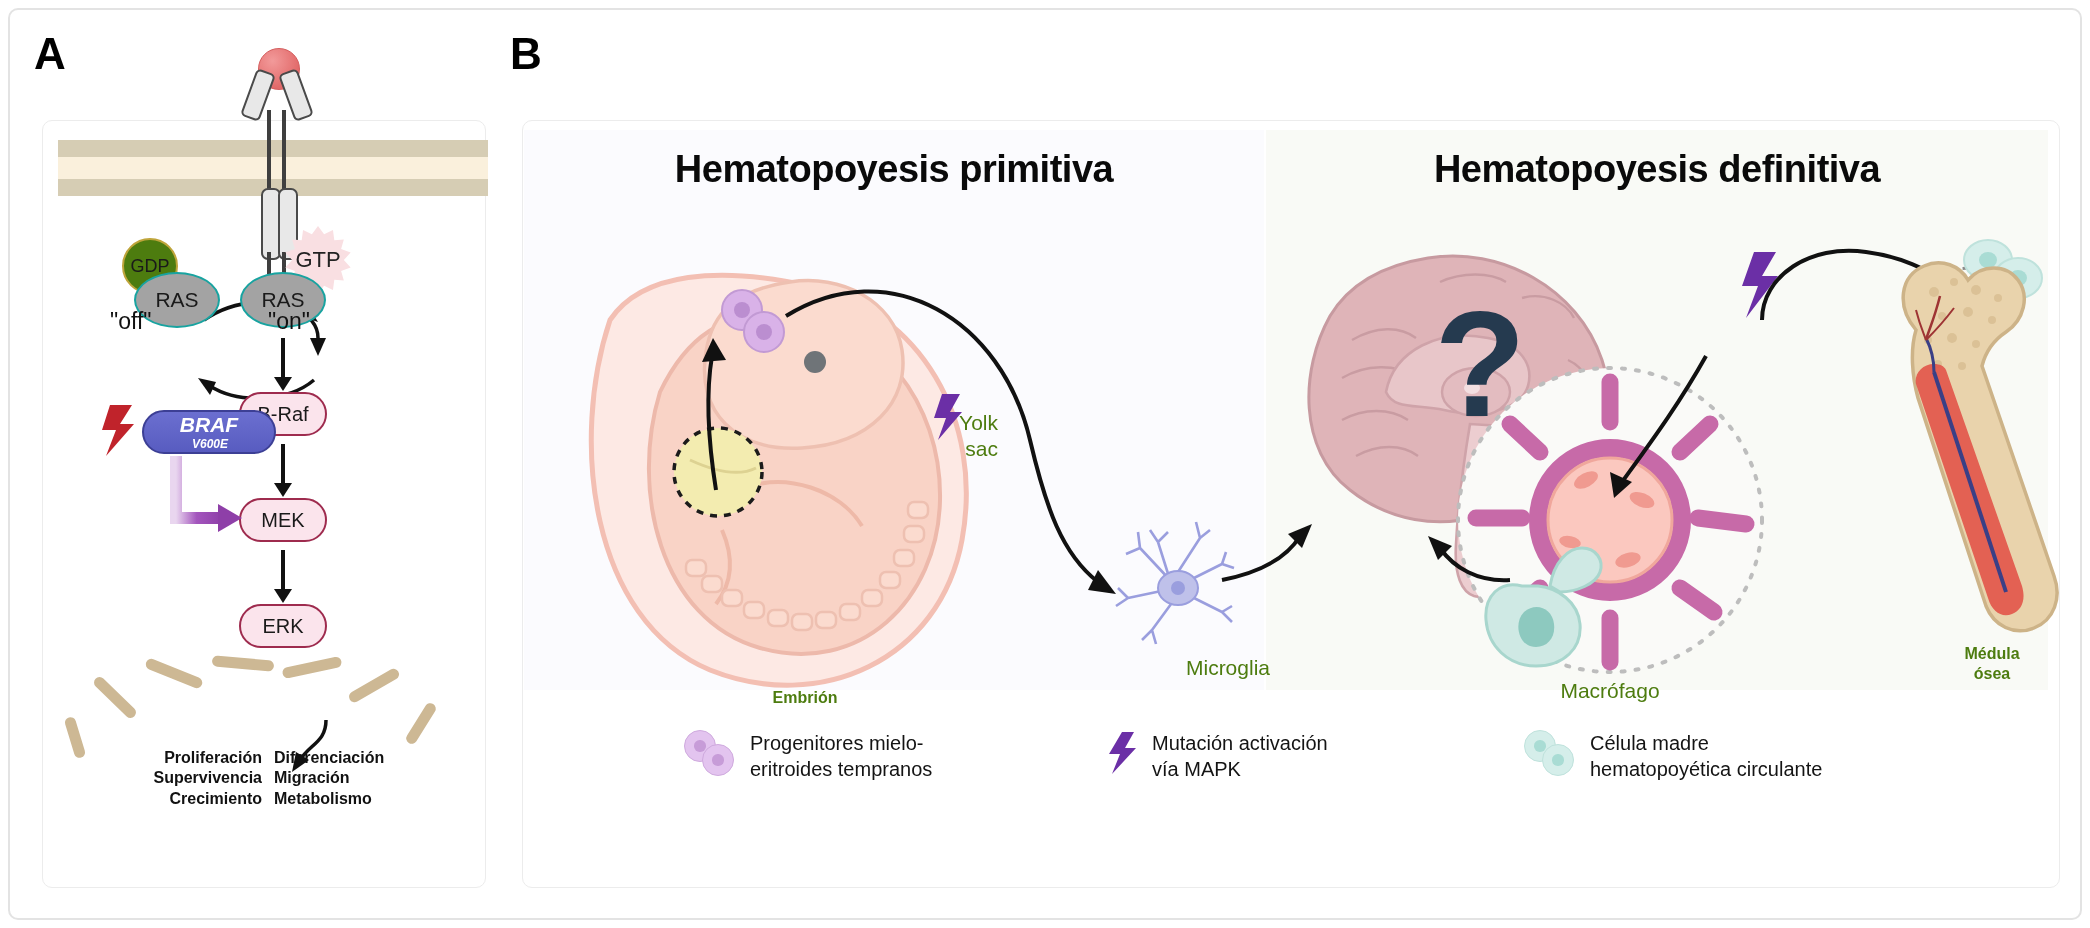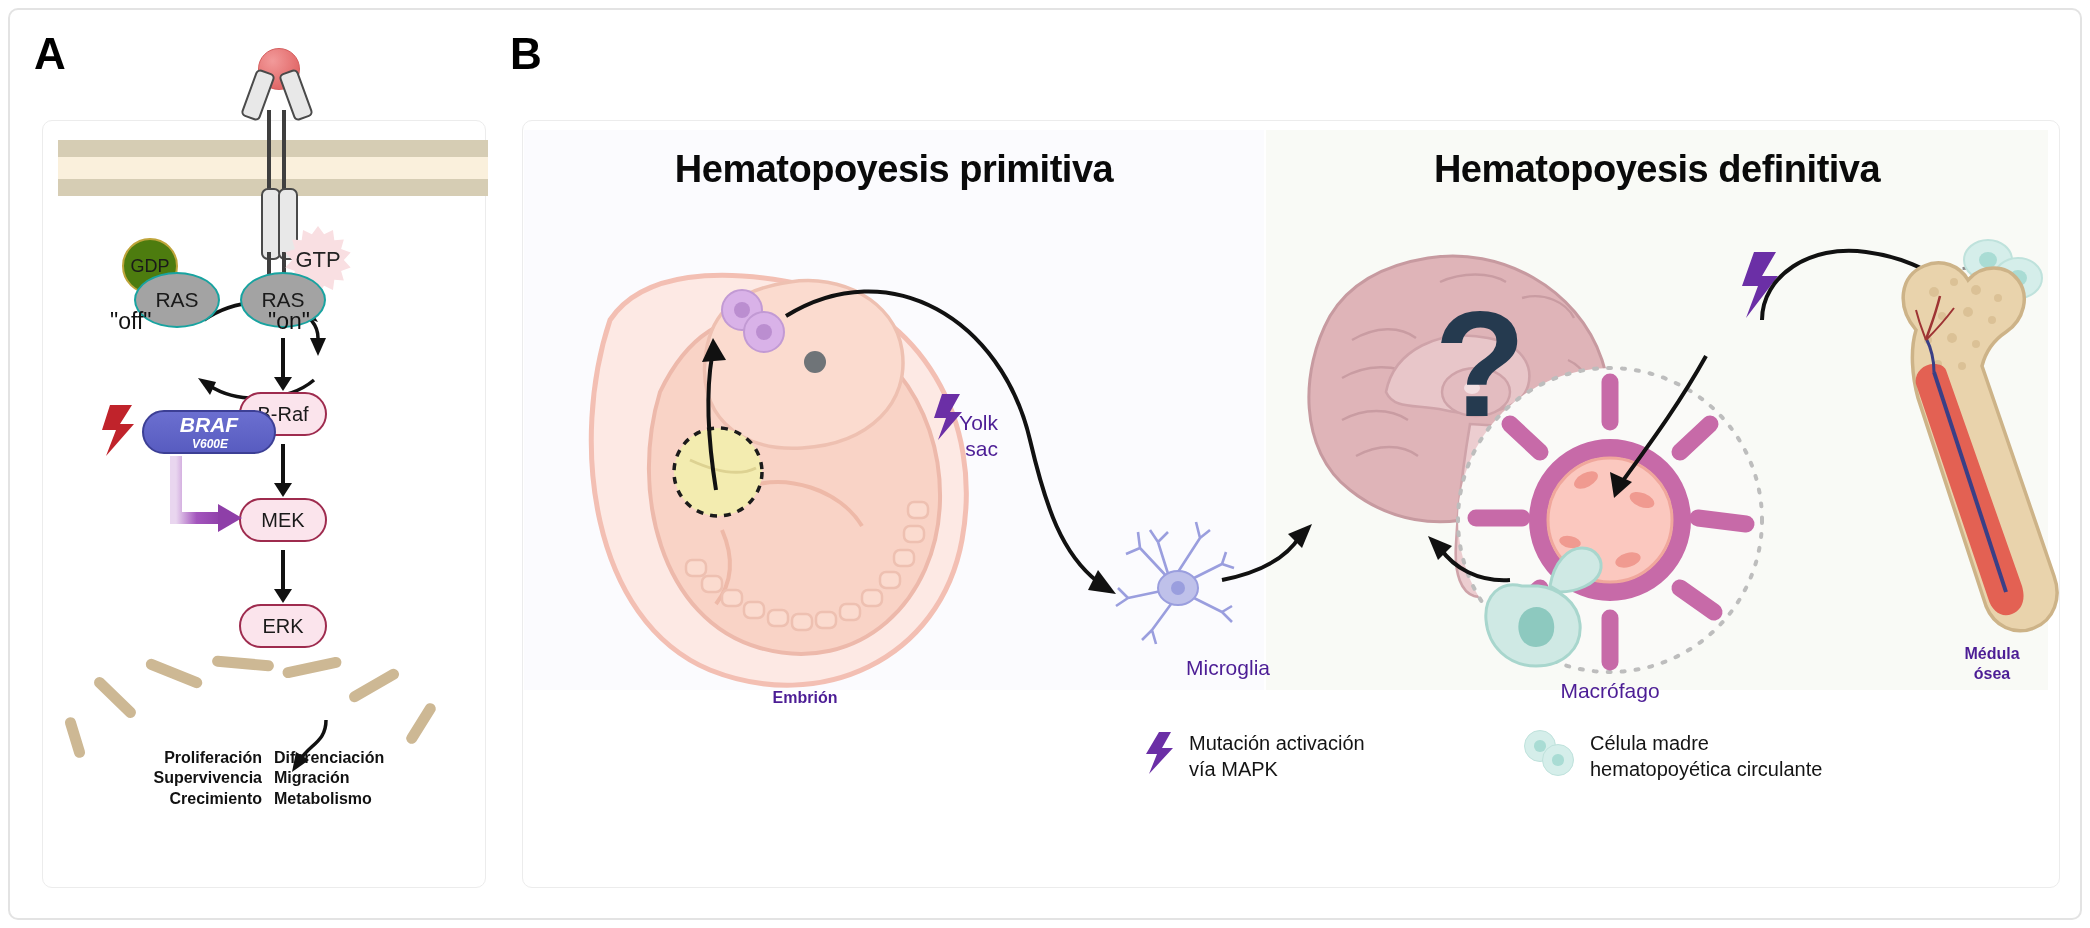--- a/index.html
+++ b/index.html
@@ -91,21 +91,21 @@
     position:absolute;left:12px;top:100px;width:1538px;height:768px;
     border:1px solid #ececec;border-radius:10px;background:#fff;box-sizing:border-box;
   }
   .half{position:absolute;top:110px;height:560px;}
   .half.left{left:14px;width:740px;background:#fbfbfe;}
   .half.right{left:756px;width:782px;background:#f9faf6;}
   .half-title{
     position:absolute;top:18px;width:100%;text-align:center;
     font-weight:bold;font-size:38px;color:#0a0a0a;letter-spacing:-0.5px;
   }
-  .b-label{position:absolute;font-size:21px;color:#4c1d95;line-height:1.22;}
+  .b-label{position:absolute;font-size:21px;color:#4d7c0f;line-height:1.22;}
   .b-label.bold{font-weight:bold;font-size:16px;}
   .b-label.center{text-align:center;}
 
   .legend{position:absolute;left:14px;top:700px;width:1524px;height:110px;}
   .legend-item{position:absolute;display:flex;align-items:flex-start;gap:14px;}
   .legend-text{font-size:20px;color:#141414;line-height:1.3;white-space:pre-line;}
 
   .cellpair{position:relative;width:52px;height:44px;flex:0 0 52px;}
   .cellpair .c{position:absolute;border-radius:50%;}
   .cellpair .c::after{content:"";position:absolute;left:31%;top:31%;width:38%;height:38%;border-radius:50%;}
@@ -399,22 +399,30 @@
       <path d="M 1424 352 L 1496 572" stroke="#3a3f86" stroke-width="4" fill="none"></path>
       <path d="M 1416 318 C 1422 330, 1424 342, 1424 352" stroke="#3a3f86" stroke-width="3" fill="none"></path>
       <path d="M 1430 276 C 1424 300, 1418 312, 1416 320" stroke="#9e3434" stroke-width="2.5" fill="none"></path>
       <path d="M 1444 288 C 1432 304, 1422 314, 1416 320" stroke="#9e3434" stroke-width="2" fill="none"></path>
       <path d="M 1406 290 C 1410 306, 1414 314, 1416 320" stroke="#9e3434" stroke-width="2" fill="none"></path>
     </svg>
     <div class="b-label bold" style="left:1392px;top:624px;width:180px;text-align:center;white-space:pre-line;">Médula
 ósea</div>
 
     <div class="legend">
-
-      <div class="legend-item" style="left:617px;top:10px;">
+      <div class="legend-item" style="left:160px;top:10px;">
+        <div class="cellpair purple">
+          <div class="c" style="left:0;top:0;width:30px;height:30px;"></div>
+          <div class="c" style="left:18px;top:14px;width:30px;height:30px;"></div>
+        </div>
+        <div class="legend-text">Progenitores mielo-
+eritroides tempranos</div>
+      </div>
+
+      <div class="legend-item" style="left:580px;top:10px;">
         <svg width="34" height="46">
           <polygon points="18,2 30,2 21,18 32,18 8,44 16,24 5,24" fill="#6b2fa6"></polygon>
         </svg>
         <div class="legend-text">Mutación activación
 vía MAPK</div>
       </div>
 
       <div class="legend-item" style="left:1000px;top:10px;">
         <div class="cellpair teal">
           <div class="c" style="left:0;top:0;width:30px;height:30px;"></div>

